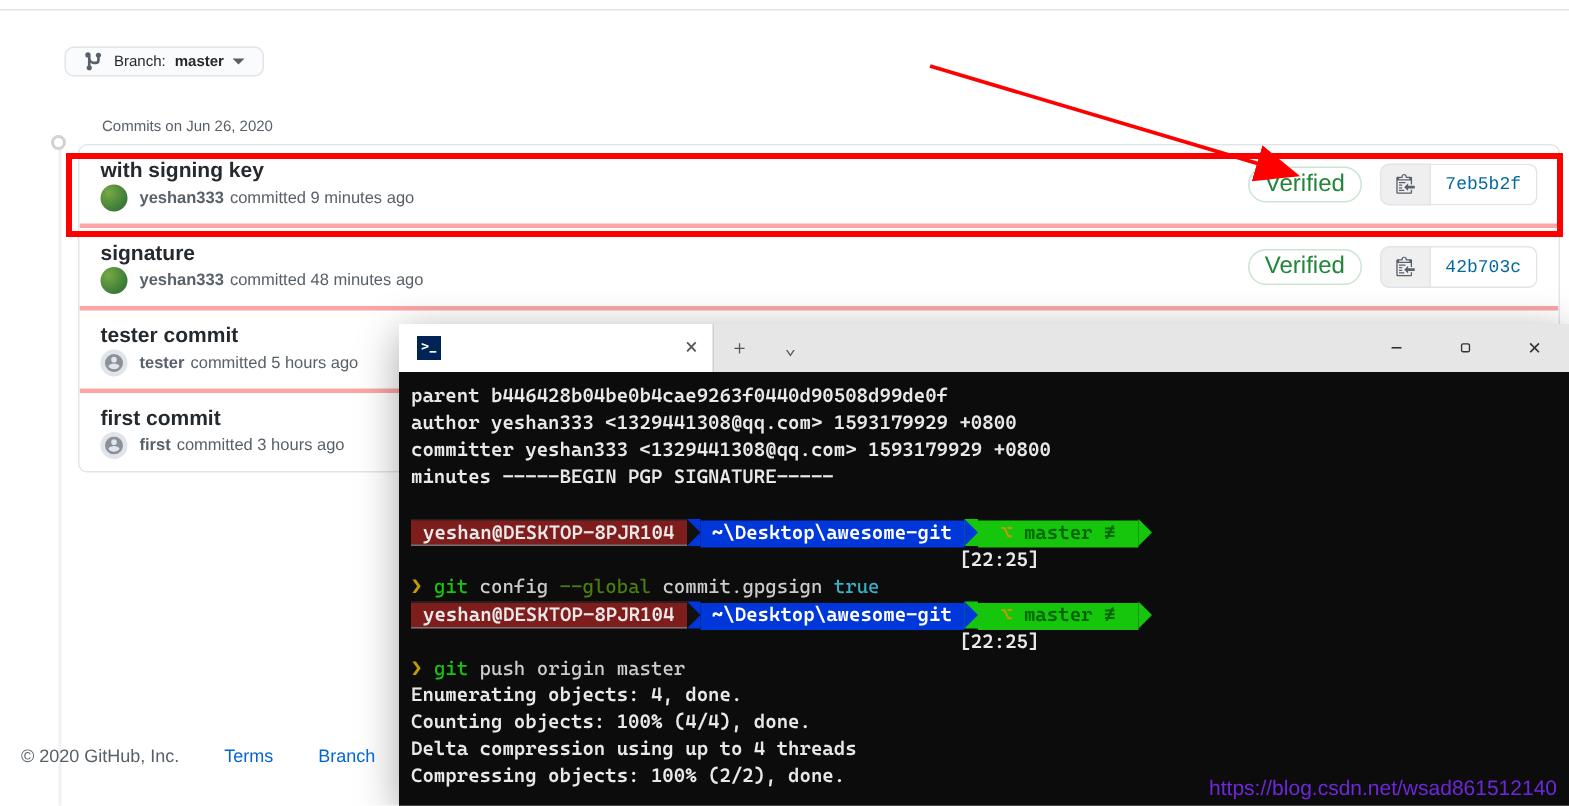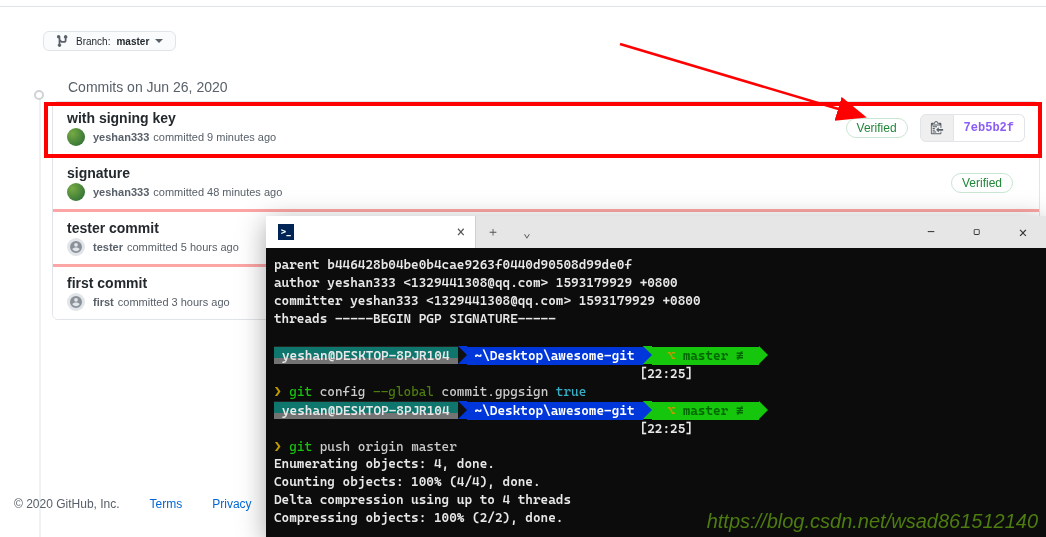--- a/index.html
+++ b/index.html
@@ -28,21 +28,21 @@
     border-radius: 6px;
     background: #fafbfc;
     font-size: 10px;
     color: #24292e;
     cursor: pointer;
   }
   .branch-btn .strong { font-weight: 600; }
   .branch-btn svg { fill: #586069; }
 
   .commit-group-title {
-    font-size: 14px;
+    font-size: 10px;
     color: #586069;
     margin: 28px 0 6px 68px;
     position: relative;
   }
 
   
   .tl-dot {
     position: absolute;
     left: 34px;
     width: 10px; height: 10px;
@@ -84,37 +84,37 @@
     width: 18px; height: 18px; border-radius: 50%;
     background: #ddd; display:inline-block;
     margin-right: 4px; flex: none;
     background-size: cover;
   }
   .avatar.y { background: radial-gradient(circle at 30% 30%, #7a4, #263); }
   .avatar.g { background: #e1e4e8; display:inline-flex; align-items:center; justify-content:center;}
   .avatar.g svg { width: 12px; height:12px; fill:#8a9199; }
 
   .verified {
-    font-size: 12px;
+    font-size: 16px;
     color: #22863a;
     border: 1px solid #c9e6d2;
     border-radius: 12px;
     padding: 2px 10px;
     margin-right: 12px;
   }
   .btn-group { display:flex; }
   .btn-group .copy, .btn-group .hash {
     border: 1px solid #e1e4e8;
     height: 28px;
     display:flex; align-items:center; justify-content:center;
     font-family: SFMono-Regular, Consolas, "Liberation Mono", Menlo, monospace;
     font-size: 12px;
   }
   .btn-group .copy { width: 34px; border-radius: 6px 0 0 6px; }
-  .btn-group .hash { border-left: none; border-radius: 0 6px 6px 0; padding: 0 10px; color:#8b5cf6;font-weight:bold; }
+  .btn-group .hash { border-left: none; border-radius: 0 6px 6px 0; padding: 0 10px; color:#0369a1; }
   .btn-group svg { width:14px; height:14px; fill:#586069; }
 
   
   .highlight {
     position: absolute;
     border: 4px solid #f00;
     pointer-events: none;
   }
 
   
@@ -171,21 +171,21 @@
   .c-g { color:#16c60c; }
   .c-c { color:#3ab0c7; }
   .c-y { color:#c19c00; }
   .c-gr{ color:#4d7c0f; }
   .c-d { color:#ccc; }
 
   .pseg {
     display:inline-block; padding:0 8px; height:18px; line-height:18px;
     font-weight:600;
   }
-  .pseg.user { background:#0f766e; color:#e8e8e8; border-top:1px solid #222; border-bottom:6px solid #737373;}
+  .pseg.user { background:#7f1d1d; color:#e8e8e8; border-top:1px solid #222; border-bottom:1px solid #737373;}
   .pseg.path { background:#0037da; color:#fff; }
   .pseg.branch { background:#16c60c; color:#060; }
   .arrow-sep {
     display:inline-block; width:0; height:0;
     border-top:9px solid transparent;
     border-bottom:9px solid transparent;
     vertical-align:top;
   }
   .asep-user-path { border-left:9px solid #111; background:#0037da; }
   .asep-path-branch { border-left:9px solid #0037da; background:#16c60c; }
@@ -195,21 +195,21 @@
   .footer {
     position:absolute; left:0; bottom:26px;
     width:260px;
     font-size:12px; color:#586069;
     display:flex; gap:30px; padding-left:14px;
   }
   .footer a { color:#0366d6; text-decoration:none;}
 
   .watermark {
     position:absolute; right:8px; bottom:4px;
-    color:#4d7c0f; font-size:20px;font-style:italic;
+    color:#6d28d9; font-size:14px;
   }
 </style>
 </head>
 <body>
 
 
 
 <div class="topline"></div>
 
 <div class="tl-line"></div>
@@ -254,20 +254,28 @@
   <li class="commit">
     <div class="commit-body">
       <div class="commit-title">signature</div>
       <div class="commit-meta">
         <span class="avatar y"></span>
         <span class="author">yeshan333</span>
         <span>committed 48 minutes ago</span>
       </div>
     </div>
     <span class="verified">Verified</span>
+    <div class="btn-group">
+      <button class="copy">
+        <svg viewBox="0 0 14 16">
+            <path d="M2 12h4v1H2v-1zm5-6H2v1h5V6zm2 3V7l-3 3 3 3v-2h5V9H9zM4.5 8H2v1h2.5V8zM2 11h2.5v-1H2v1zm9 1h1v2c0 .6-.4 1-1 1H1c-.6 0-1-.4-1-1V3c0-.6.4-1 1-1h3C4 .9 4.9 0 6 0s2 .9 2 2h3c.6 0 1 .4 1 1v5h-1V5H1v9h10v-2zM2 4h8c0-.6-.4-1-1-1H8c-.6 0-1-.4-1-1s-.4-1-1-1-1 .4-1 1-.4 1-1 1H3c-.6 0-1 .4-1 1z"></path>
+          </svg>
+      </button>
+      <a class="hash">42b703c</a>
+    </div>
   </li>
 
   <li class="commit">
     <div class="commit-body">
       <div class="commit-title">tester commit</div>
       <div class="commit-meta">
         <span class="avatar g">
             <svg viewBox="0 0 16 16">
               <path d="M8 0a8 8 0 1 0 0 16A8 8 0 0 0 8 0zm0 2.5a2.5 2.5 0 1 1 0 5 2.5 2.5 0 0 1 0-5zm0 11c-2 0-3.8-1-4.9-2.5.1-1.6 3.3-2.5 4.9-2.5s4.8.9 4.9 2.5A6 6 0 0 1 8 13.5z"></path>
             </svg>
@@ -318,36 +326,36 @@
     <div class="term-chev">⌄</div>
     <div class="term-winbtns">
       <div>—</div>
       <div>▢</div>
       <div class="x">✕</div>
     </div>
   </div>
   <div class="term-body"><span class="c-w">parent b446428b04be0b4cae9263f0440d90508d99de0f</span>
 <span class="c-w">author yeshan333 &lt;1329441308@qq.com&gt; 1593179929 +0800</span>
 <span class="c-w">committer yeshan333 &lt;1329441308@qq.com&gt; 1593179929 +0800</span>
-<span class="c-w">threads -----BEGIN PGP SIGNATURE-----</span>
+<span class="c-w">minutes -----BEGIN PGP SIGNATURE-----</span>
 
 <span class="pseg user">yeshan@DESKTOP-8PJR104</span><span class="arrow-sep asep-user-path"></span><span class="pseg path">~\Desktop\awesome-git</span><span class="arrow-sep asep-path-branch"></span><span class="pseg branch"> <span class="c-y">⌥</span> <span>master ≢</span> </span><span class="arrow-sep asep-branch-end"></span>
                                                 <span class="c-w">[22:25]</span>
 <span class="c-y">❯</span> <span class="c-g">git</span><span class="c-d"> config </span><span class="c-gr">--global</span><span class="c-d"> commit.gpgsign </span><span class="c-c">true</span>
 <span class="pseg user">yeshan@DESKTOP-8PJR104</span><span class="arrow-sep asep-user-path"></span><span class="pseg path">~\Desktop\awesome-git</span><span class="arrow-sep asep-path-branch"></span><span class="pseg branch"> <span class="c-y">⌥</span> <span>master ≢</span> </span><span class="arrow-sep asep-branch-end"></span>
                                                 <span class="c-w">[22:25]</span>
 <span class="c-y">❯</span> <span class="c-g">git</span><span class="c-d"> push origin master</span>
 <span class="c-w">Enumerating objects: 4, done.</span>
 <span class="c-w">Counting objects: 100% (4/4), done.</span>
 <span class="c-w">Delta compression using up to 4 threads</span>
 <span class="c-w">Compressing objects: 100% (2/2), done.</span></div>
 </div>
 
 
 <div class="footer">
   <span>© 2020 GitHub, Inc.</span>
   <a href="#">Terms</a>
-  <a href="#">Privacy</a>
+  <a href="#">Branch</a>
 </div>
 
 <div class="watermark">https://blog.csdn.net/wsad861512140</div>
 
 
 
 </body></html>

